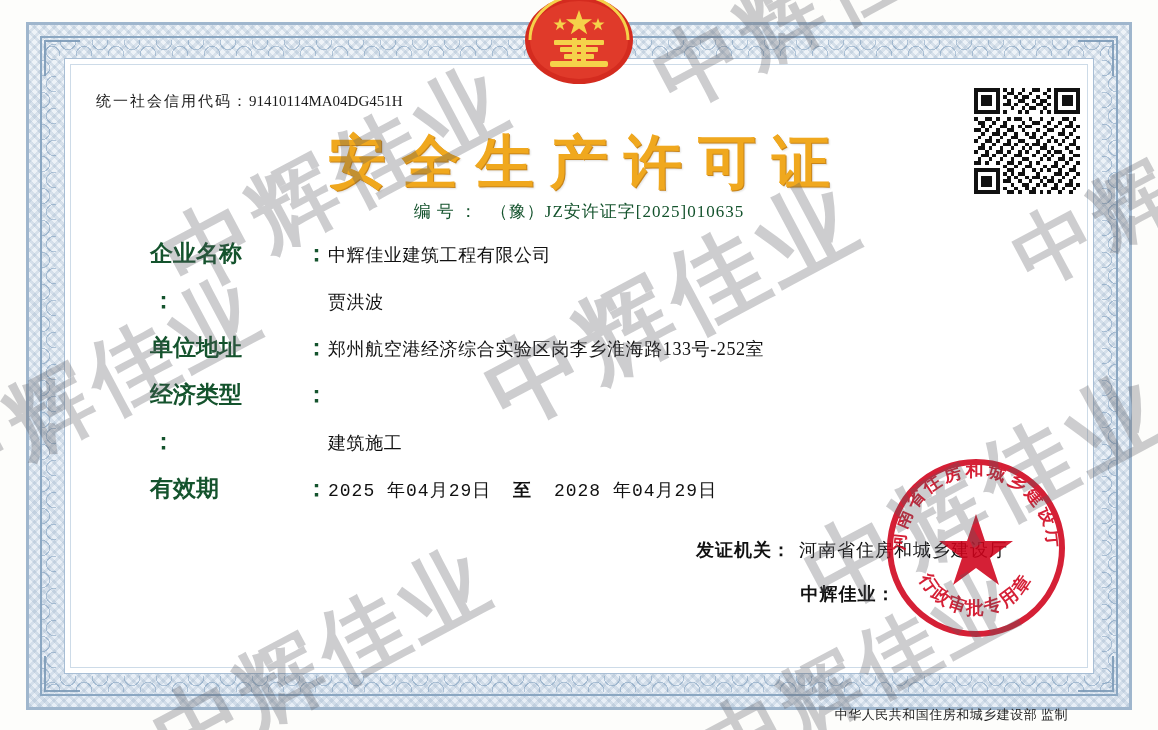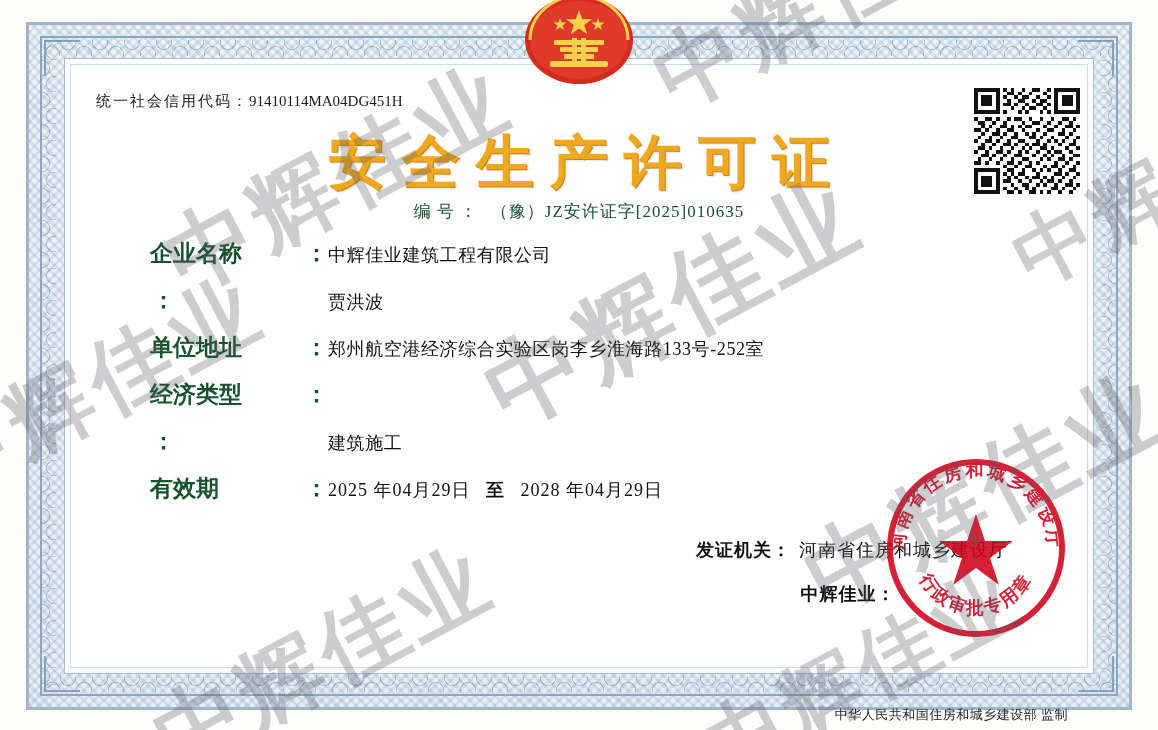--- a/index.html
+++ b/index.html
@@ -201,20 +201,21 @@
     width: 150px;
   }
   .field-label .colon { margin-left: 2px; }
   .field-value {
     font-size: 18px;
     color: #111;
     letter-spacing: .6px;
   }
   .field-value.valid-period {
     letter-spacing: 1px;
+    font-family: Liberation Mono, monospace;
   }
   .vp-sep { margin: 0 10px; font-weight: bold; }
 
   
   .issue-block {
     position: absolute;
     right: 96px;
     bottom: 104px;
     width: 420px;
     z-index: 5;

